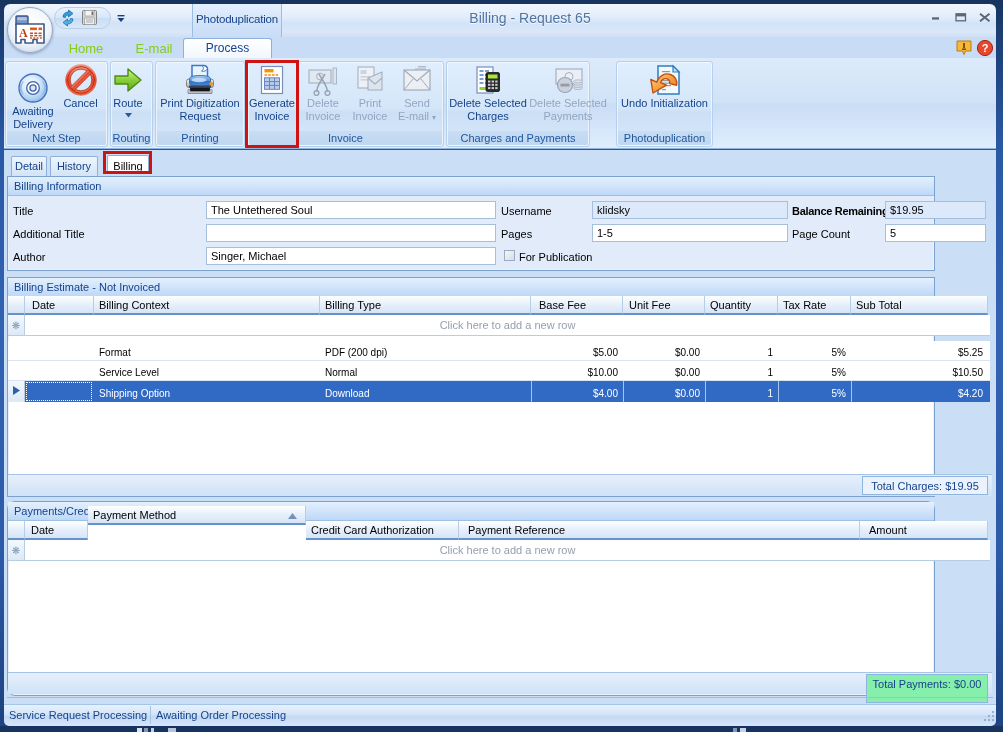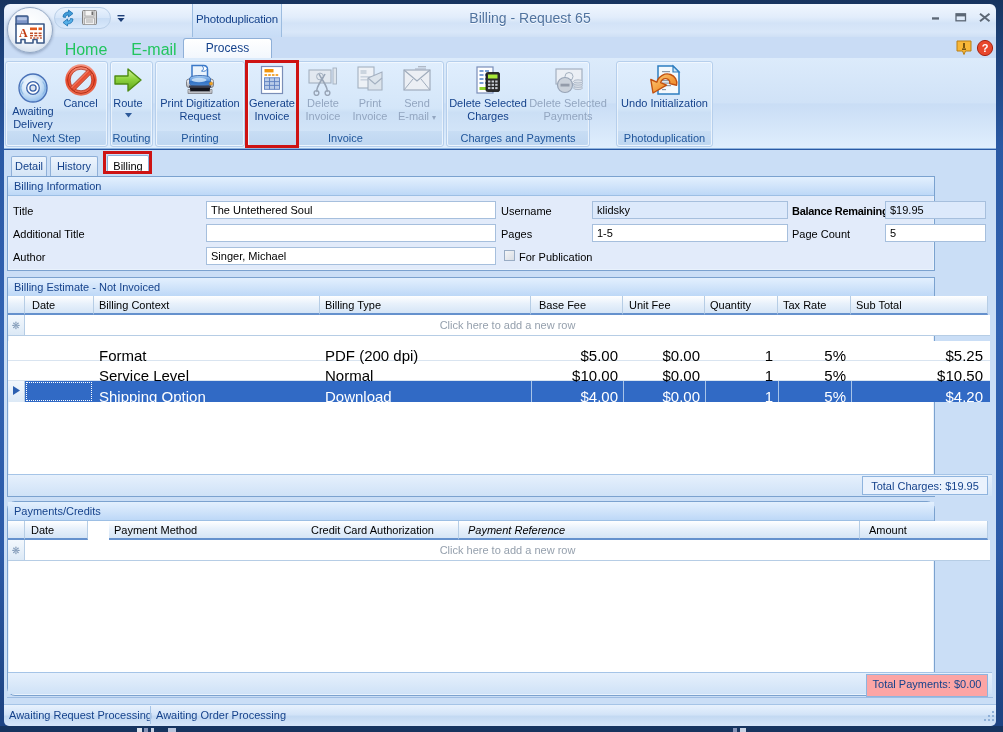--- a/index.html
+++ b/index.html
@@ -18,21 +18,21 @@
   background:linear-gradient(180deg,#dcebfb 0%,#d0e2f7 50%,#c9ddf5 51%,#dfeefd 100%);
   border-bottom:1px solid #8fb4de; }
 #client { position:absolute; left:4px; top:150px; width:992px; height:554px; background:#cadef6; }
 #statusbar { position:absolute; left:4px; top:704px; width:992px; height:22px;
   background:linear-gradient(180deg,#e8f2fd 0%,#d3e4f8 45%,#c3d9f2 55%,#d6e6f9 100%);
   border-top:1px solid #a5c4e7; border-radius:0 0 5px 5px; }
 #bottomstrip { position:absolute; left:0; top:726px; width:1003px; height:6px; background:#16345f; }
 .title-text { position:absolute; left:0; top:10px; width:1060px; text-align:center;
   color:#50739f; font-size:14px; text-shadow:0 1px 0 rgba(255,255,255,0.75); }
 
-.rtab { position:absolute; top:39px; height:19px; color:#22c55e; font-size:16px; text-align:center; padding-top:2px; }
+.rtab { position:absolute; top:39px; height:19px; color:#84cc16; font-size:13px; text-align:center; padding-top:2px; }
 .rtab-active { position:absolute; top:38px; height:20px; background:linear-gradient(180deg,#ffffff, #f2f7fd);
   border:1px solid #8fb0d8; border-bottom:none; border-radius:3px 3px 0 0;
   color:#15428b; font-size:12px; text-align:center; padding-top:2px; }
 
 .rgroup { position:absolute; top:61px; height:86px;
   border:1px solid #b6cfec; border-radius:3px;
   background:linear-gradient(180deg,#e0eefd 0%,#d4e6f9 55%,#cbdff5 60%,#d7e8fa 100%);
   box-shadow:inset 0 0 0 1px rgba(255,255,255,0.55); }
 .rgroup .glabel { position:absolute; left:1px; right:1px; bottom:1px; height:14px;
   background:linear-gradient(180deg,#c8ddf4,#bfd7f1); color:#1e5499; text-align:center;
@@ -52,21 +52,21 @@
 .panel { position:absolute; left:7px; width:928px; border:1px solid #7ba2cf; background:#fff;
   box-shadow:inset 0 0 0 1px #e9f2fc; }
 .phead { position:absolute; left:0; top:0; width:100%; height:19px;
   background:linear-gradient(180deg,#e3f0fe 0%,#cfe3fa 55%,#bdd8f7 100%);
   color:#15428b; font-size:11px; line-height:19px; padding-left:6px;
   border-bottom:1px solid #9dbfe4; }
 
 .gh { position:absolute; background:linear-gradient(180deg,#ffffff 0%,#e8f1fb 45%,#d5e5f6 100%);
   border-right:1px solid #b6cde5; border-bottom:2px solid #6591cd; color:#000; font-size:11px;
   padding:3px 8px 0 5px; }
-.cell { position:absolute; font-size:15px; color:#000; padding:3px 5px 0 5px; }
+.cell { position:absolute; font-size:10px; color:#000; padding:3px 5px 0 5px; }
 .num { text-align:right; }
 .field { position:absolute; height:18px; background:#fff; border:1px solid #a6bfdd; font-size:11px; color:#000; padding:2px 0 0 4px; }
 .field.ro { background:#dce9fb; }
 .flabel { position:absolute; color:#000; font-size:11px; }
 </style>
 </head>
 <body>
 <div id="frame"></div>
 <div id="titlebar"></div>
 <div id="tabrow"></div>
@@ -446,34 +446,34 @@
 <div class="abs" style="left:851px; top:381px; width:1px; height:21px; background:#a8c4e8;"></div>
 
 <div class="abs" style="left:8px; top:474px; width:984px; height:22px; background:linear-gradient(180deg,#e6f0fc,#cfe2f7); border-top:1px solid #a5c4e7;"></div>
 <div class="abs" style="left:862px; top:476px; width:126px; height:19px; background:#eaf2fd; border:1px solid #8fb4de; color:#15428b; text-align:center; line-height:18px;">Total Charges: $19.95</div>
 
 <div class="panel" style="top:501px; height:195px;border-radius:8px;">
   <div class="phead">Payments/Credits</div>
 </div>
 <div class="gh" style="left:8px;  top:521px; width:17px;  height:19px;"></div>
 <div class="gh" style="left:25px; top:521px; width:63px;  height:19px; padding-left:6px;">Date</div>
-<div class="gh" style="left:88px; top:521px; width:218px; height:19px;margin-left:21px;">Payment Method
+<div class="gh" style="left:88px; top:506px; width:218px; height:19px;">Payment Method
   <svg class="abs" style="right:8px; top:7px;" width="9" height="6" viewBox="0 0 9 6">
       <path d="M4.5 0 L9 6 L0 6 Z" fill="#7591b5"></path>
     </svg></div>
 <div class="gh" style="left:306px;top:521px; width:153px; height:19px;">Credit Card Authorization</div>
-<div class="gh" style="left:459px;top:521px; width:401px; height:19px; padding-left:9px;font-style:italic;">Payment Reference</div>
+<div class="gh" style="left:459px;top:521px; width:401px; height:19px; padding-left:9px;">Payment Reference</div>
 <div class="gh" style="left:860px;top:521px; width:128px; height:19px; padding-left:9px;">Amount</div>
 <div class="abs" style="left:8px; top:540px; width:17px; height:21px; background:linear-gradient(180deg,#f3f8fd,#dce9f6); border-right:1px solid #b6cde5; border-bottom:1px solid #b6cde5; color:#7d96b5; font-size:10px; text-align:center; line-height:21px;">❋</div>
 <div class="abs" style="left:25px; top:540px; width:965px; height:21px; background:#fff; border-bottom:1px solid #b6cde5; color:#95a0ad; font-size:11px; text-align:center; line-height:20px;">Click here to add a new row</div>
 
 <div class="abs" style="left:8px; top:672px; width:984px; height:22px; background:linear-gradient(180deg,#e6f0fc,#cfe2f7); border-top:1px solid #a5c4e7;"></div>
-<div class="abs" style="left:866px; top:674px; width:122px; height:23px; background:#fca5a5; border:1px solid #8fb4de; color:#15428b; text-align:center; line-height:18px;">Total Payments: $0.00</div>
-
-<div class="abs" style="left:9px; top:709px; color:#15428b;">Awaiting Request Processing</div>
+<div class="abs" style="left:866px; top:674px; width:122px; height:29px; background:#86efac; border:1px solid #8fb4de; color:#15428b; text-align:center; line-height:18px;">Total Payments: $0.00</div>
+
+<div class="abs" style="left:9px; top:709px; color:#15428b;">Service Request Processing</div>
 <div class="abs" style="left:150px; top:706px; width:1px; height:18px; background:#a5c4e7;"></div>
 <div class="abs" style="left:156px; top:709px; color:#15428b;">Awaiting Order Processing</div>
 <svg class="abs" style="left:983px; top:710px;" width="12" height="12" viewBox="0 0 12 12">
   <g fill="#8fb0d8">
       <rect x="9" y="9" width="2" height="2"></rect>
       <rect x="9" y="5" width="2" height="2"></rect>
       <rect x="9" y="1" width="2" height="2"></rect>
       <rect x="5" y="9" width="2" height="2"></rect>
       <rect x="5" y="5" width="2" height="2"></rect>
       <rect x="1" y="9" width="2" height="2"></rect>

